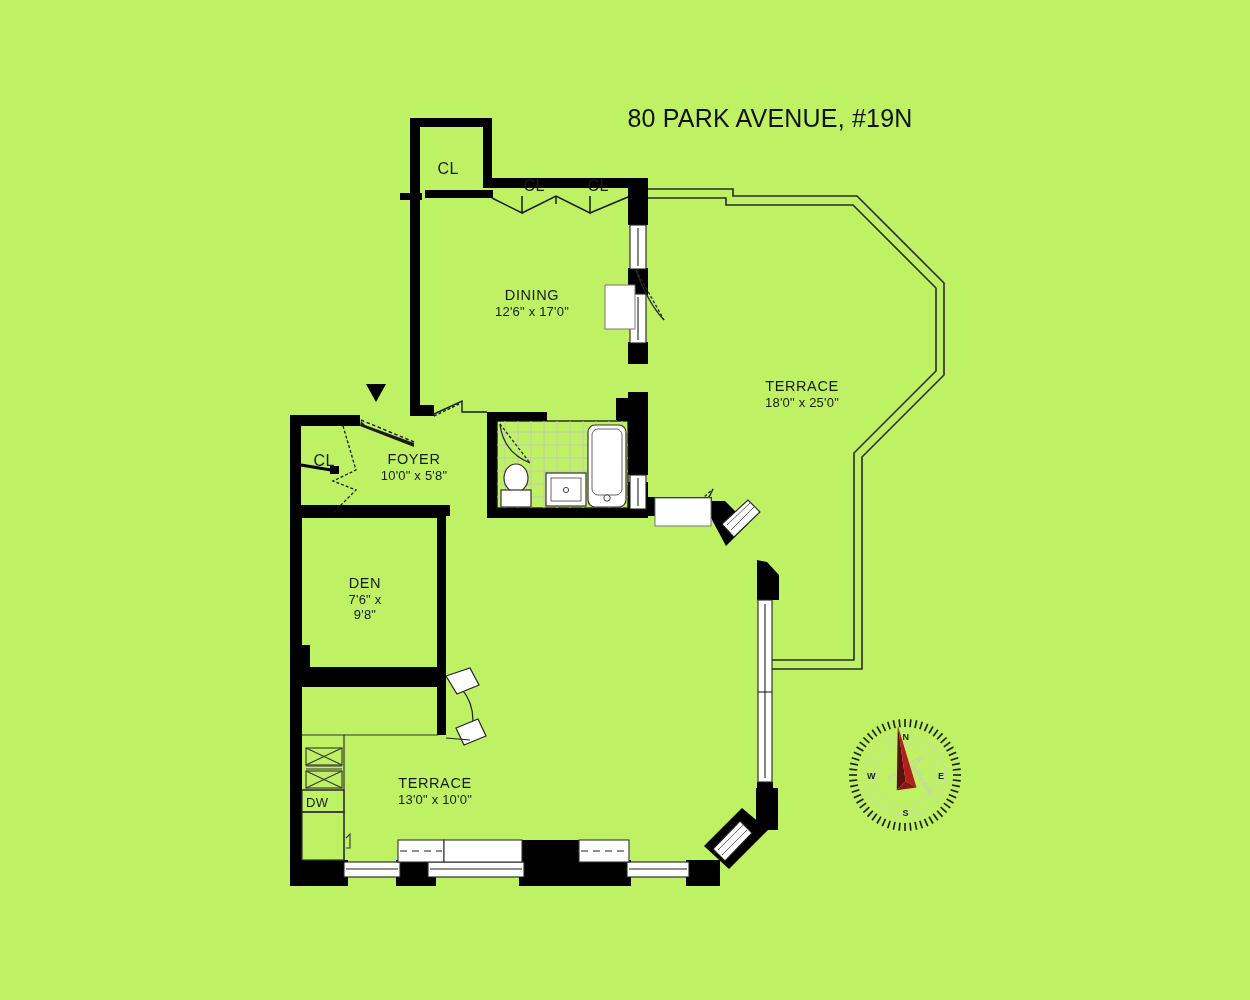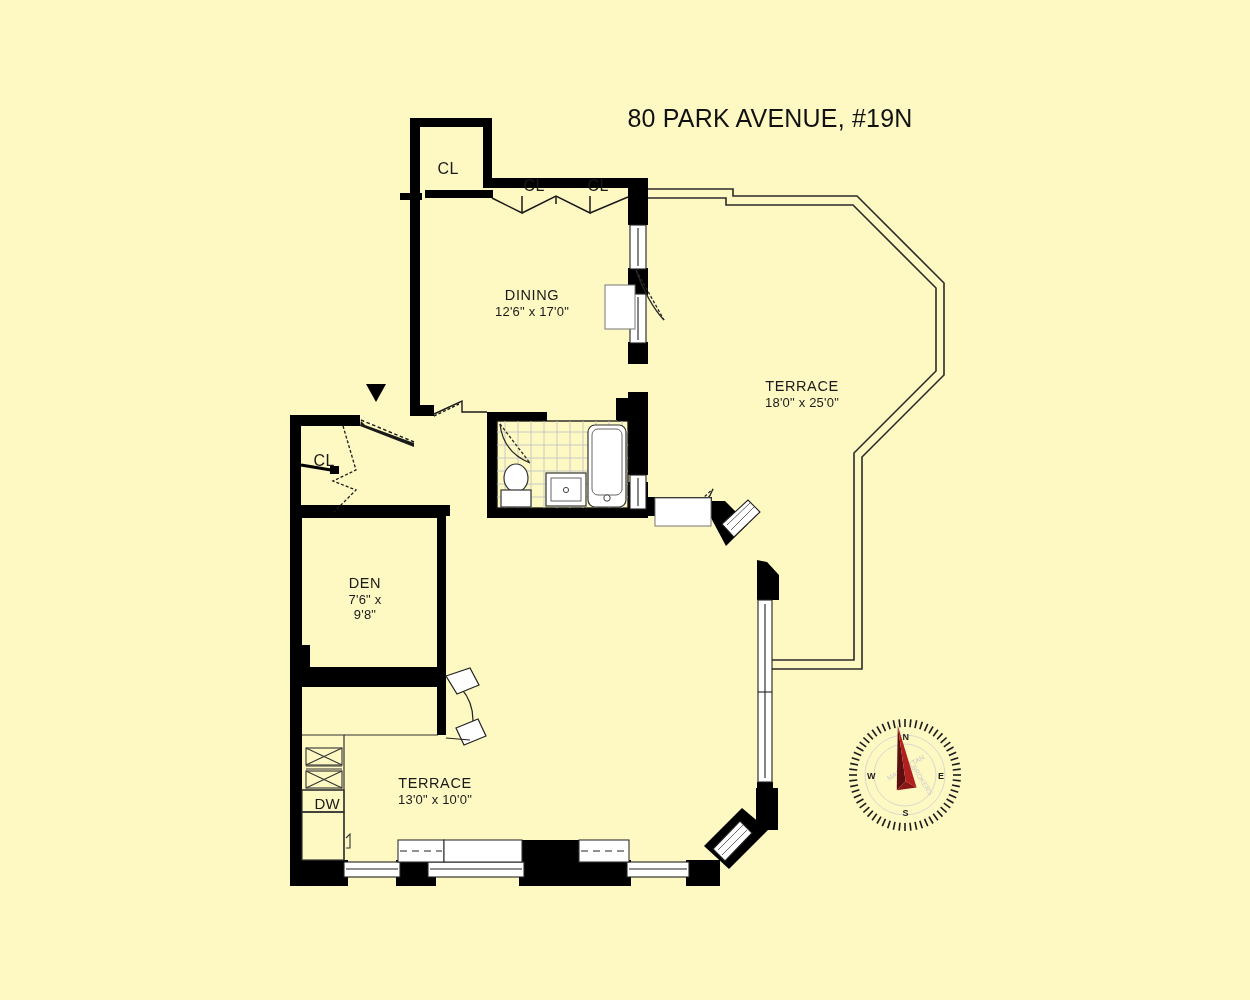--- a/index.html
+++ b/index.html
@@ -12,21 +12,21 @@
     height: 1000px;
     font-family: "Liberation Sans", sans-serif;
     color: #111111;
     overflow: hidden;
     position: relative;
   }
   #floorplan-root {
     position: relative;
     width: 1250px;
     height: 1000px;
-    background: #fef9c3;
+    background: #bef264;
   }
   svg#plan-svg {
     position: absolute;
     left: 0;
     top: 0;
     width: 1250px;
     height: 1000px;
     display: block;
   }
   .plan-title {
@@ -65,24 +65,24 @@
   .cl-label {
     position: absolute;
     font-size: 16px;
     letter-spacing: 0.5px;
     color: #1a1a1a;
     text-align: right;
     font-family: "Liberation Sans", sans-serif;
   }
   .appl-label {
     position: absolute;
-    font-size: 15px;
+    font-size: 13px;
     letter-spacing: 0.3px;
     color: #1a1a1a;
-    text-align: right;
+    text-align: left;
     font-family: "Liberation Sans", sans-serif;
   }
   .compass-wrap {
     position: absolute;
     left: 845px;
     top: 715px;
     width: 120px;
     height: 120px;
   }
 </style>
@@ -332,20 +332,24 @@
   <div class="room-label" style="left:452px; top:287px; width:160px;">
     <span class="rl-name">DINING</span>
     <span class="rl-dim">12'6" x 17'0"</span>
   </div>
 
   <div class="room-label" style="left:718px; top:378px; width:168px;">
     <span class="rl-name">TERRACE</span>
     <span class="rl-dim">18'0" x 25'0"</span>
   </div>
 
+  <div class="room-label" style="left:334px; top:451px; width:160px;">
+    <span class="rl-name">FOYER</span>
+    <span class="rl-dim">10'0" x 5'8"</span>
+  </div>
 
   <div class="room-label den" style="left:310px; top:575px; width:110px;">
     <span class="rl-name">DEN</span>
     <span class="rl-dim">7'6" x</span>
     <span class="rl-dim">9'8"</span>
   </div>
 
 
   <div class="room-label" style="left:355px; top:775px; width:160px;">
     <span class="rl-name">TERRACE</span>

